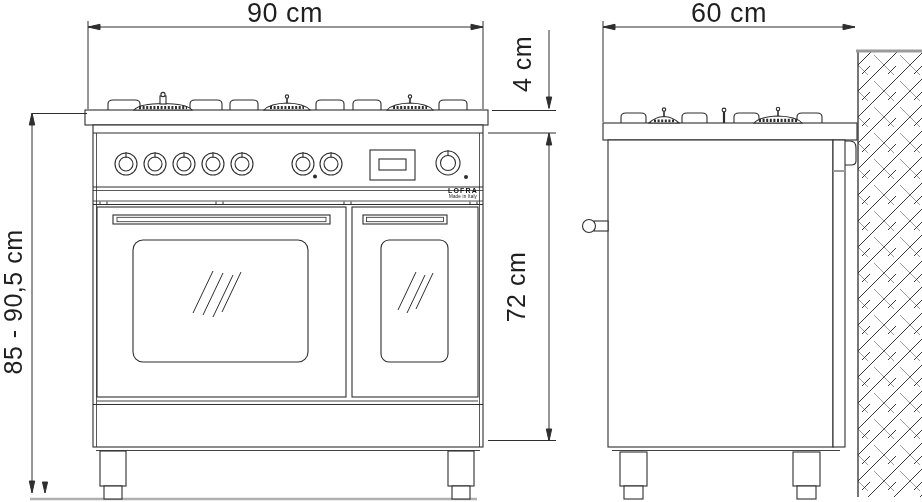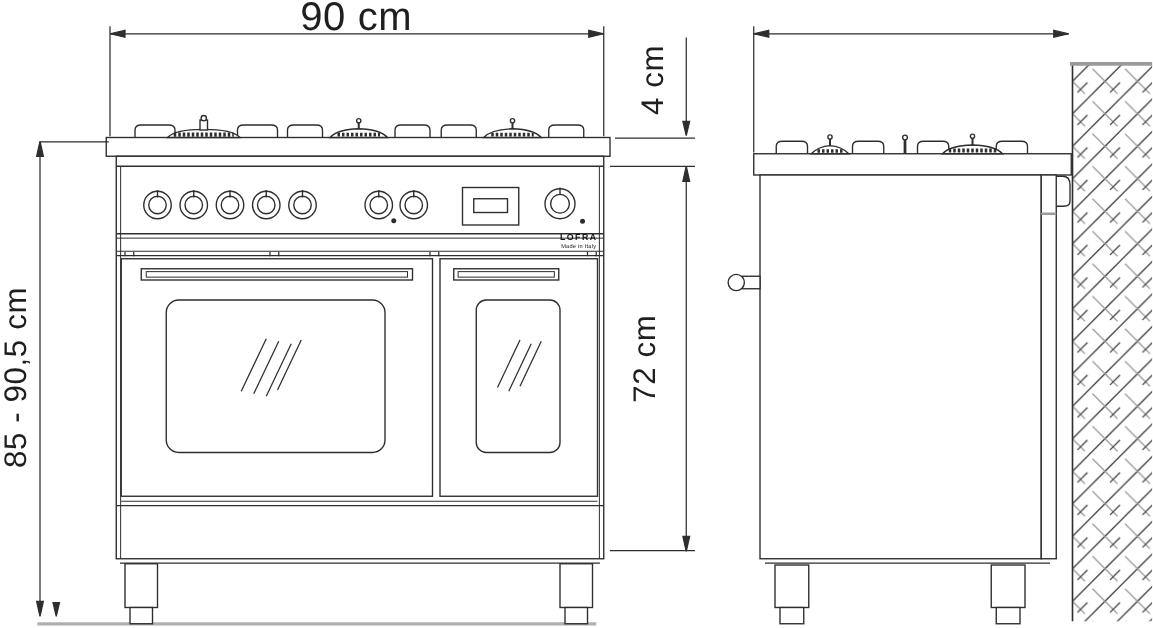--- a/index.html
+++ b/index.html
@@ -7,21 +7,21 @@
     position:relative;
     width:922px;height:502px;
     background:#ffffff;
     font-family:"Liberation Sans", sans-serif;
     overflow:hidden;
   }
   .stage svg{position:absolute;left:0;top:0;}
   .dim-label{
     position:absolute;
     color:#1f1f1f;
-    font-size:32px;
+    font-size:27px;
     line-height:26px;
     text-align:center;
     white-space:nowrap;
     letter-spacing:0.5px;
   }
   .dim-label.vert{transform:rotate(-90deg);font-size:25px;}
   .logo{
     position:absolute;
     left:439px;top:187px;width:48px;
     text-align:center;color:#111;
@@ -272,20 +272,21 @@
       <polygon points="32,113 29.3,125 34.7,125"></polygon>
       <polygon points="32,493 29.3,481 34.7,481"></polygon>
       <line x1="32" y1="113.5" x2="87" y2="113.5" fill="none"></line>
       <polygon points="45,493 42.4,482 47.6,482"></polygon>
     </g>
   </g>
 </svg>
 
 <div class="dim-label" style="left:235px;top:0px;width:100px;">90 cm</div>
 
+<div class="dim-label" style="left:679px;top:0px;width:100px;">60 cm</div>
 
 <div class="dim-label vert" style="left:477px;top:51px;width:90px;">4 cm</div>
 
 <div class="dim-label vert" style="left:461px;top:274px;width:110px;">72 cm</div>
 
 <div class="dim-label vert" style="left:-72px;top:289px;width:170px;">85 - 90,5 cm</div>
 
 <div class="logo">
   <div class="brand">LOFRA</div>
   <div class="tagline">Made in Italy</div>

